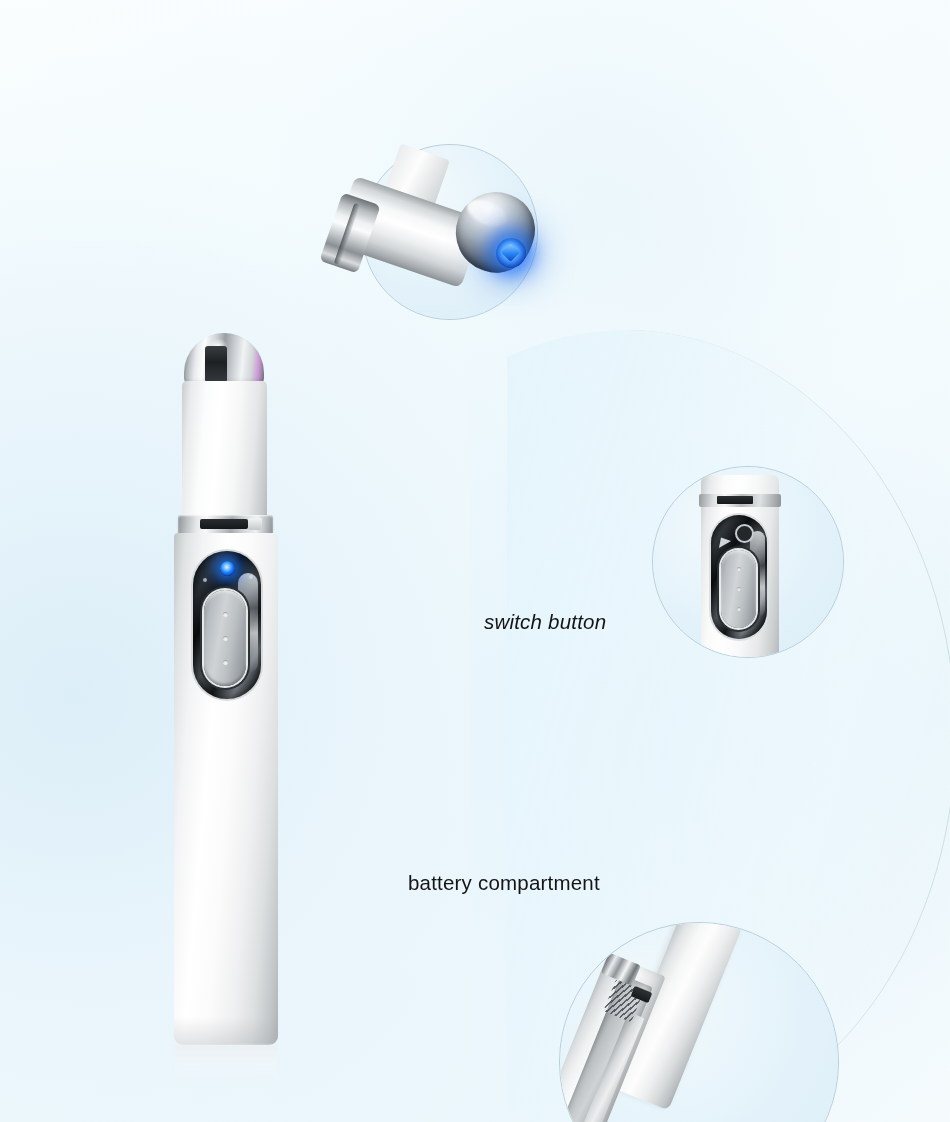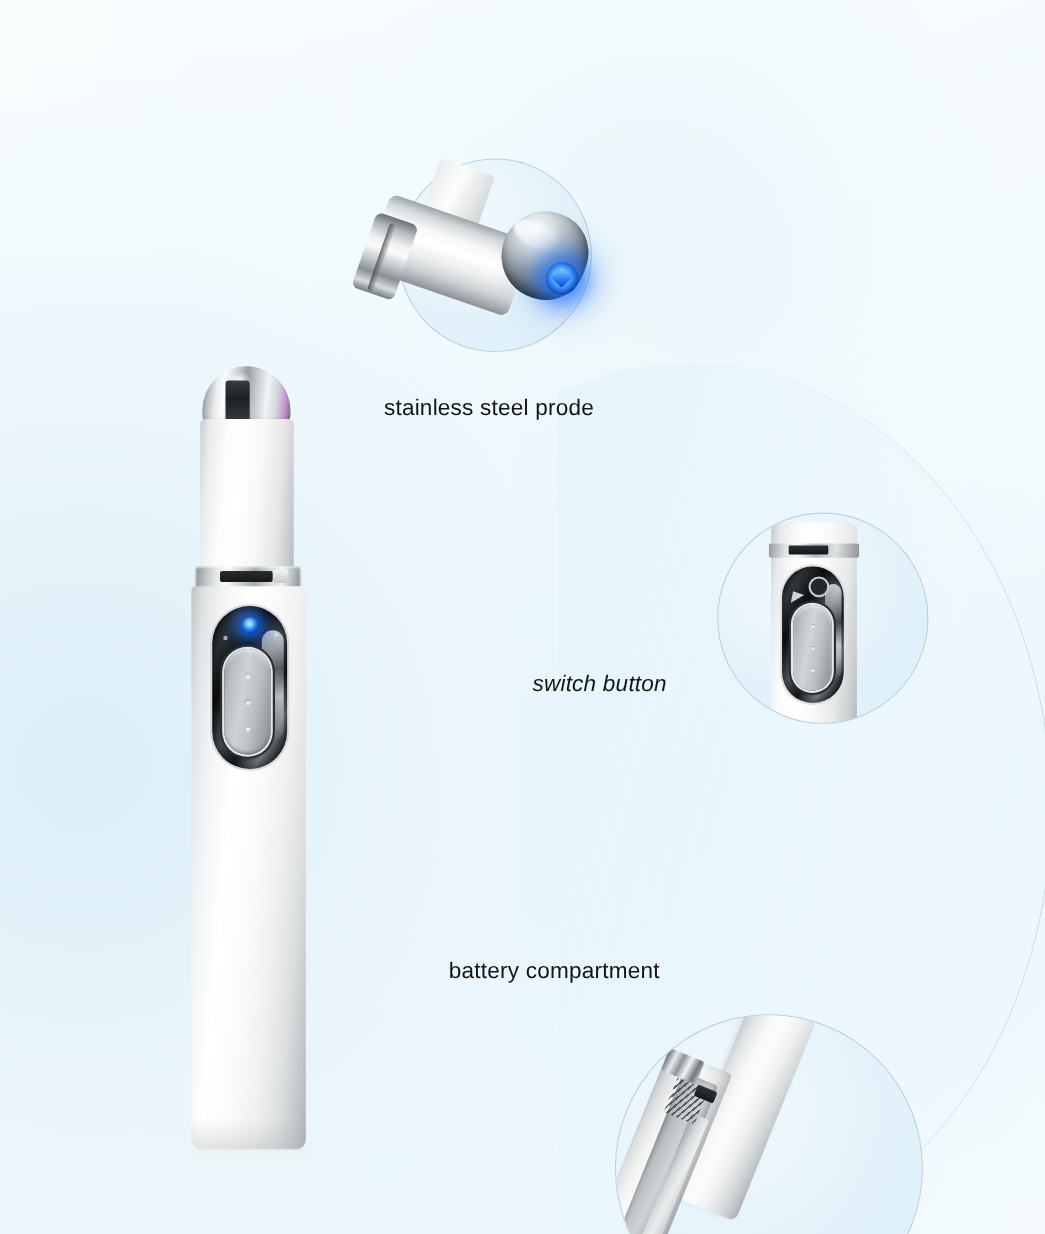--- a/index.html
+++ b/index.html
@@ -532,21 +532,20 @@
   <div id="probe-art">
     <div class="probe-shaft-white"></div>
     <div class="probe-body"></div>
     <div class="probe-collar"></div>
     <div class="probe-collar-line"></div>
     <div class="probe-tip"></div>
     <div class="probe-tip-gloss"></div>
     <div class="probe-led"></div>
     <div class="probe-led-core"></div>
   </div>
-  <div class="label" id="label-probe">stainless steel prode</div>
 
   <div class="callout" id="callout-switch">
     <div class="inner-shade"></div>
     <div class="sw-barrel"></div>
     <div class="sw-ring"></div>
     <div class="sw-ring-slot"></div>
     <div class="sw-plate">
       <div class="sw-plate-glint"></div>
       <div class="sw-ledring"></div>
       <div class="sw-arrow"></div>

